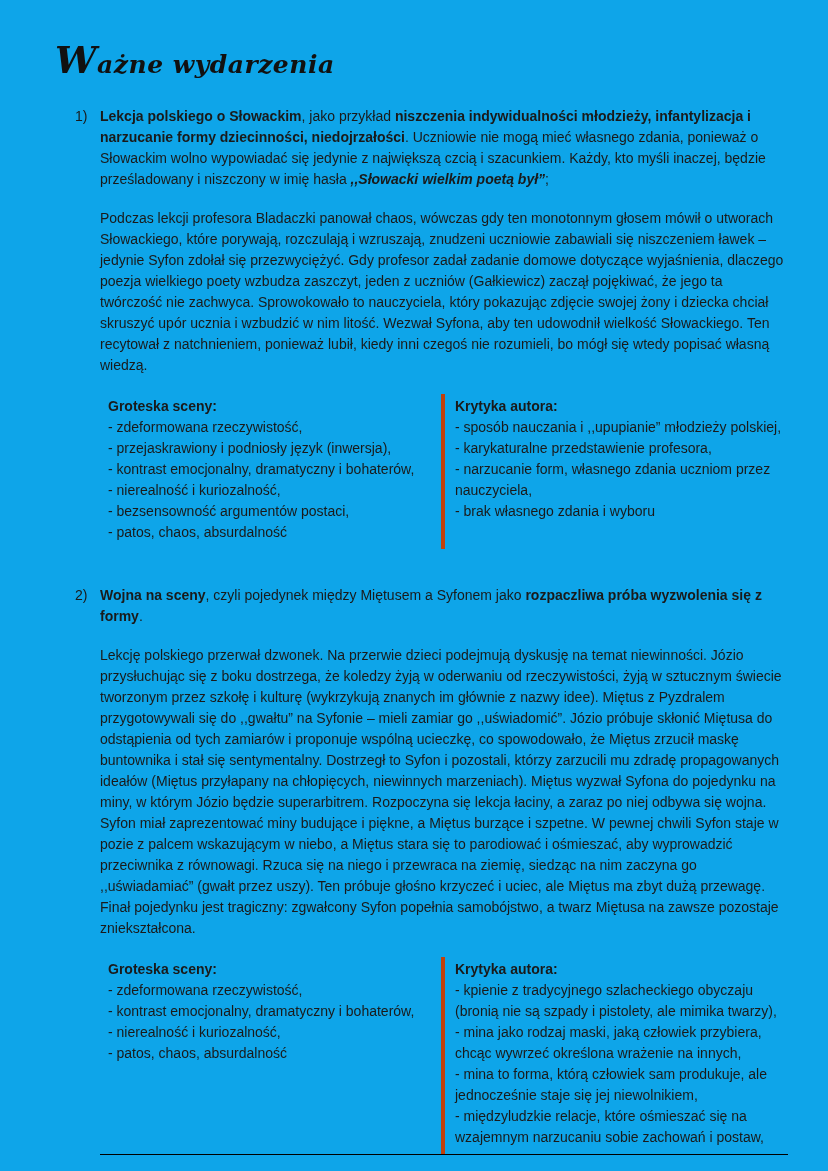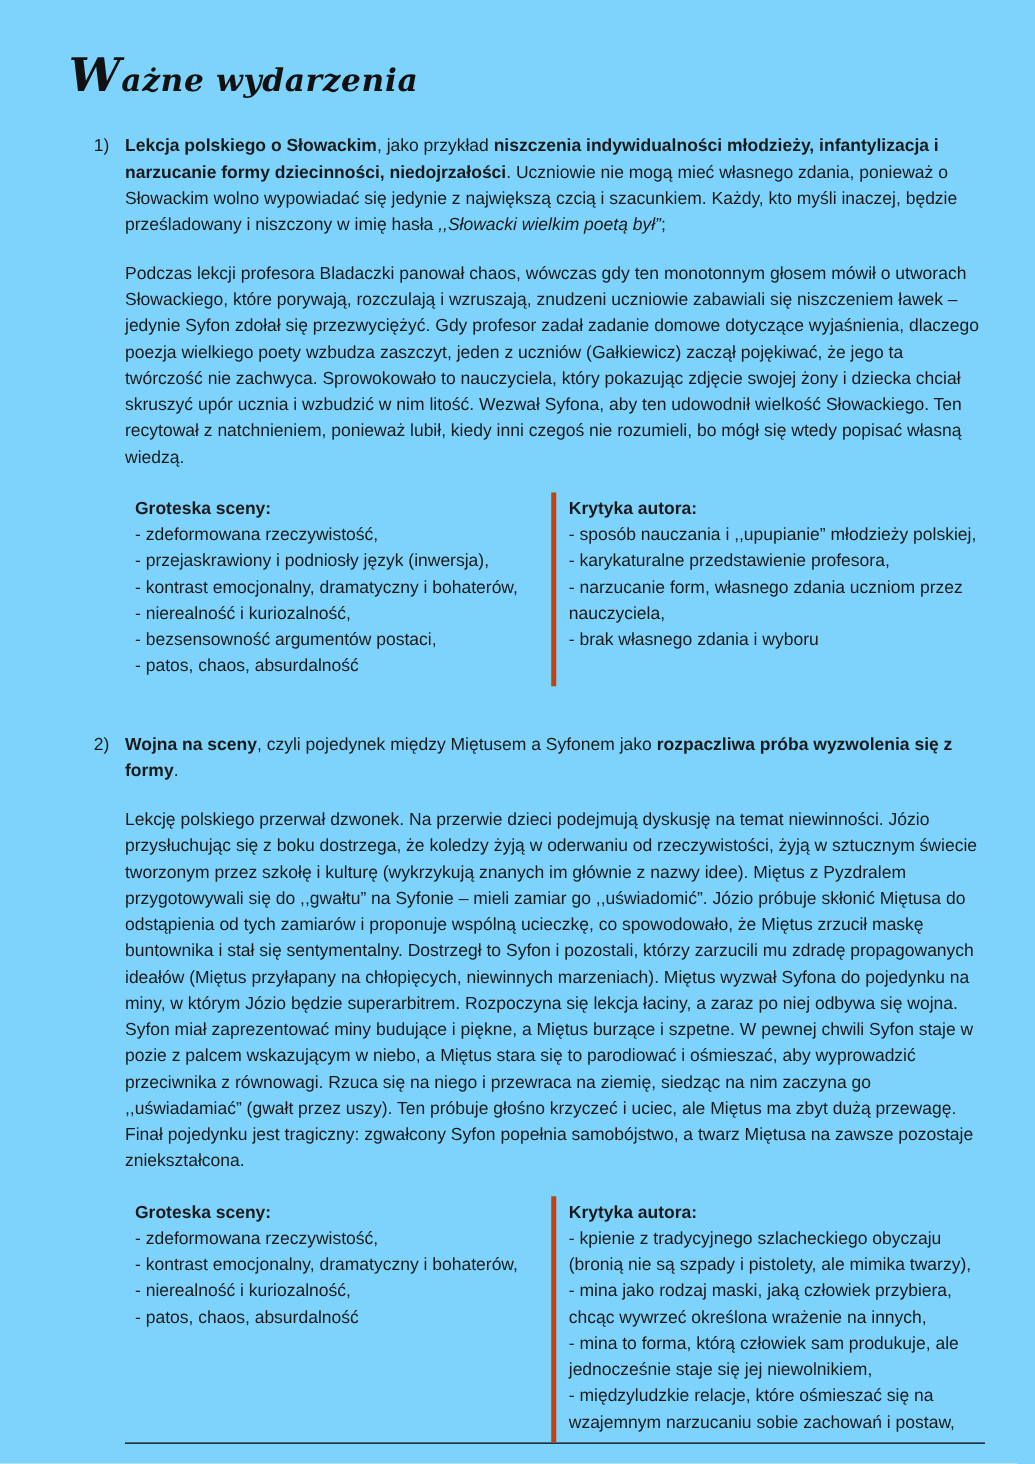--- a/index.html
+++ b/index.html
@@ -1,19 +1,19 @@
 <!DOCTYPE html>
 <html lang="pl"><head>
 <meta charset="utf-8">
 <style>
   html,body{margin:0;padding:0;background:#ffffff;}
   .page{
     position:relative;
     width:828px;height:1171px;
-    background:#7dd3fc;
+    background:#0ea5e9;
     overflow:hidden;
     font-family:"Liberation Sans", sans-serif;
     color:#1a1a1a;
     box-sizing:border-box;
   }
   .script-title{
     margin:38px 0 0 55px;
     font-family:"DejaVu Serif", serif;
     font-style:italic;
     font-weight:bold;
@@ -33,21 +33,21 @@
     font-size:14px;
     line-height:21px;
   }
   .body{flex:1;min-width:0;}
   .head,.para{
     margin:0;
     font-size:14px;
     line-height:21px;
   }
   .head strong{font-weight:bold;text-align:center;}
-  .head .bi{font-weight:normal;font-style:italic;}
+  .head .bi{font-weight:bold;font-style:italic;}
   .para{margin-top:18px;}
   .gtable{
     display:flex;
     margin-top:18px;
     font-size:14px;
     line-height:21px;
   }
   .gtable.tbottom{border-bottom:1px solid #000;}
   .cell{box-sizing:border-box;}
   .cleft{

